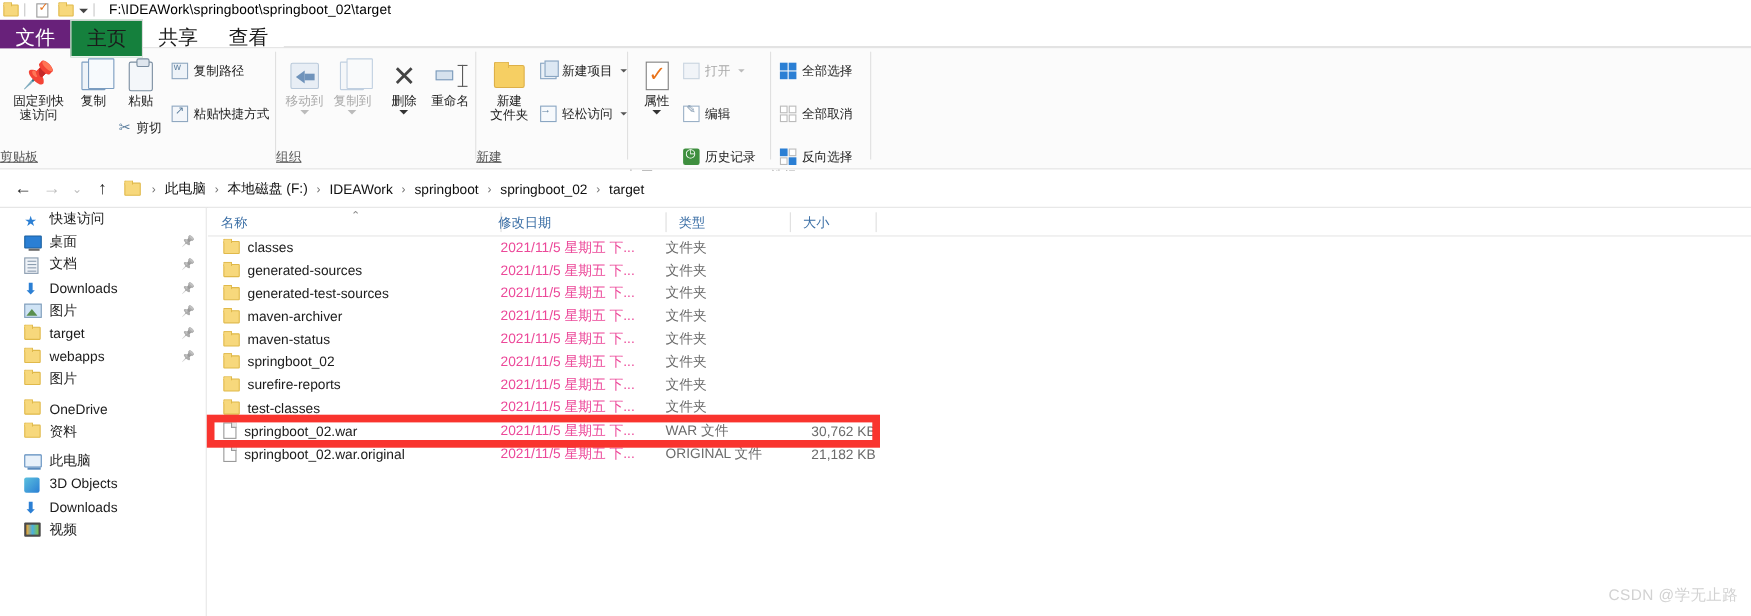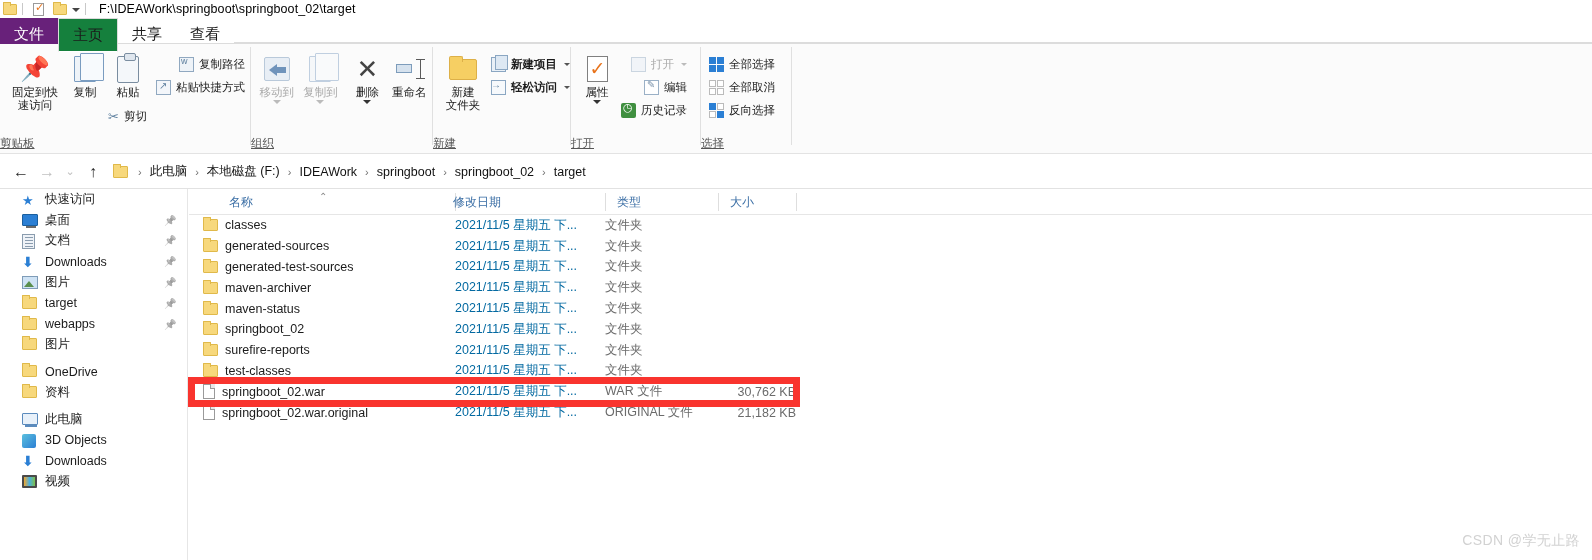--- a/index.html
+++ b/index.html
@@ -44,21 +44,21 @@
   }
 
   
   .tabstrip {
     position: absolute; left: 0; top: 18px; width: 1592px; height: 26px;
     background: #ffffff; display: flex; align-items: stretch;
     border-bottom: 1px solid #dcdcdc;
   }
   .tab {
     display: flex; align-items: center; justify-content: center;
-    font-size: 15px; color: #1b1b1b; padding: 16px 14px; min-width: 52px;
+    font-size: 18px; color: #1b1b1b; padding: 16px 14px; min-width: 52px;
     border-bottom: 1px solid #dcdcdc; cursor: default;
   }
   .tab.file-tab {
     background: #68217a; color: #ffffff; min-width: 54px; border-bottom: 1px solid #68217a;
   }
   .tab.active {
     background: #15803d; border: 1px solid #dcdcdc; border-bottom: 1px solid #ffffff;
     position: relative; z-index: 2;
   }
 
@@ -83,21 +83,21 @@
     padding-top: 3px; cursor: default;
   }
   .bigbtn .gicon { height: 34px; display: flex; align-items: center; justify-content: center; }
   .bigbtn.dim { color: #aaa; }
 
   .smallbtn {
     display: flex; align-items: center; gap: 5px; height: 20px;
     font-size: 11.5px; color: #1b1b1b; padding-left: 2px; white-space: nowrap; cursor: default;
   }
   .smallbtn.dim { color: #a8a8a8; }
-  .smallcol { display: flex; flex-direction: column; gap: 3px; padding-top: 5px; align-items: flex-end; }
+  .smallcol { display: flex; flex-direction: column; gap: 19px; padding-top: 5px; }
 
   .caret-sm {
     width: 0; height: 0; border-top: 3px solid #555;
     border-left: 3px solid transparent; border-right: 3px solid transparent;
     display: inline-block; margin-left: 2px;
   }
   .caret-dim { border-top-color: #bbb; }
   .caret-under { width: 0; height: 0; border-top: 4px solid #333;
     border-left: 4px solid transparent; border-right: 4px solid transparent; margin: 1px auto 0; }
 
@@ -236,21 +236,21 @@
   .coldiv { position: absolute; top: 4px; width: 1px; height: 18px; background: #dedede; }
   .sortmark {
     position: absolute; top: 2px; font-size: 10px; color: #8a8a8a;
   }
   .rows { position: relative; }
   .frow {
     position: relative; height: 20.8px; display: flex; align-items: center; font-size: 12.5px; color: #1b1b1b;
     cursor: default; white-space: nowrap;
   }
   .c-name { position: absolute; left: 14px; display: flex; align-items: center; gap: 7px; }
-  .c-date { position: absolute; left: 266px; color: #0369a1; }
+  .c-date { position: absolute; left: 266px; color: #ec4899; }
   .c-type { position: absolute; left: 416px; color: #6b6b6b; }
   .c-size { position: absolute; left: 529px; width: 78px; text-align: right; color: #6b6b6b; }
   .f-folder { width:15px; height:12px; background:#f7d87c; border:1px solid #e0b94a; border-radius:1px; position:relative; flex:0 0 15px; }
   .f-folder::before { content:""; position:absolute; left:-1px; top:-3px; width:6px; height:3px;
     background:#f7d87c; border:1px solid #e0b94a; border-bottom:none; border-radius:1px 1px 0 0; }
   .f-file { width:12px; height:15px; background:#ffffff; border:1px solid #9a9a9a; position:relative; flex:0 0 12px; }
   .f-file::before { content:""; position:absolute; right:-1px; top:-1px; width:4px; height:4px;
     background:#e8e8e8; border-left:1px solid #9a9a9a; border-bottom:1px solid #9a9a9a; }
 
   
@@ -374,21 +374,21 @@
 
     <div class="rgroup" style="left:433px; width:137px;">
       <div class="rgroup-body">
         <div class="bigbtn" style="width:48px;margin-left:10px;">
           <span class="gicon">
               <span class="ic ic-folder-big"></span>
             </span>
           <span>新建</span>
           <span>文件夹</span>
         </div>
-        <div class="smallcol" style="margin-left:6px;font-weight:bold;">
+        <div class="smallcol" style="margin-left:6px;">
           <div class="smallbtn">
             <span class="ic ic-sm ic-newitem"></span>
             <span>新建项目</span>
             <span class="caret-sm"></span>
           </div>
           <div class="smallbtn">
             <span class="ic ic-sm ic-easyaccess"></span>
             <span>轻松访问</span>
             <span class="caret-sm"></span>
           </div>
@@ -579,21 +579,21 @@
           <span class="nav-ic">
             <span class="ni-video" style="position: absolute; left: 0px; top: 1px;"></span>
           </span>
           <span>视频</span>
         </div>
       </div>
   </div>
 
   <div class="filepane">
     <div class="colheader">
-      <div class="col" style="left:0;width:266px;margin-left:28px;">名称</div>
+      <div class="col" style="left:0;width:266px;">名称</div>
       <div class="sortmark" style="left:130px;">⌃</div>
       <div class="coldiv" style="left:266px;"></div>
       <div class="col" style="left:252px;width:150px;">修改日期</div>
       <div class="coldiv" style="left:416px;"></div>
       <div class="col" style="left:416px;width:113px;">类型</div>
       <div class="coldiv" style="left:529px;"></div>
       <div class="col" style="left:529px;width:78px;">大小</div>
       <div class="coldiv" style="left:607px;"></div>
     </div>
     <div class="rows" id="file-rows">

